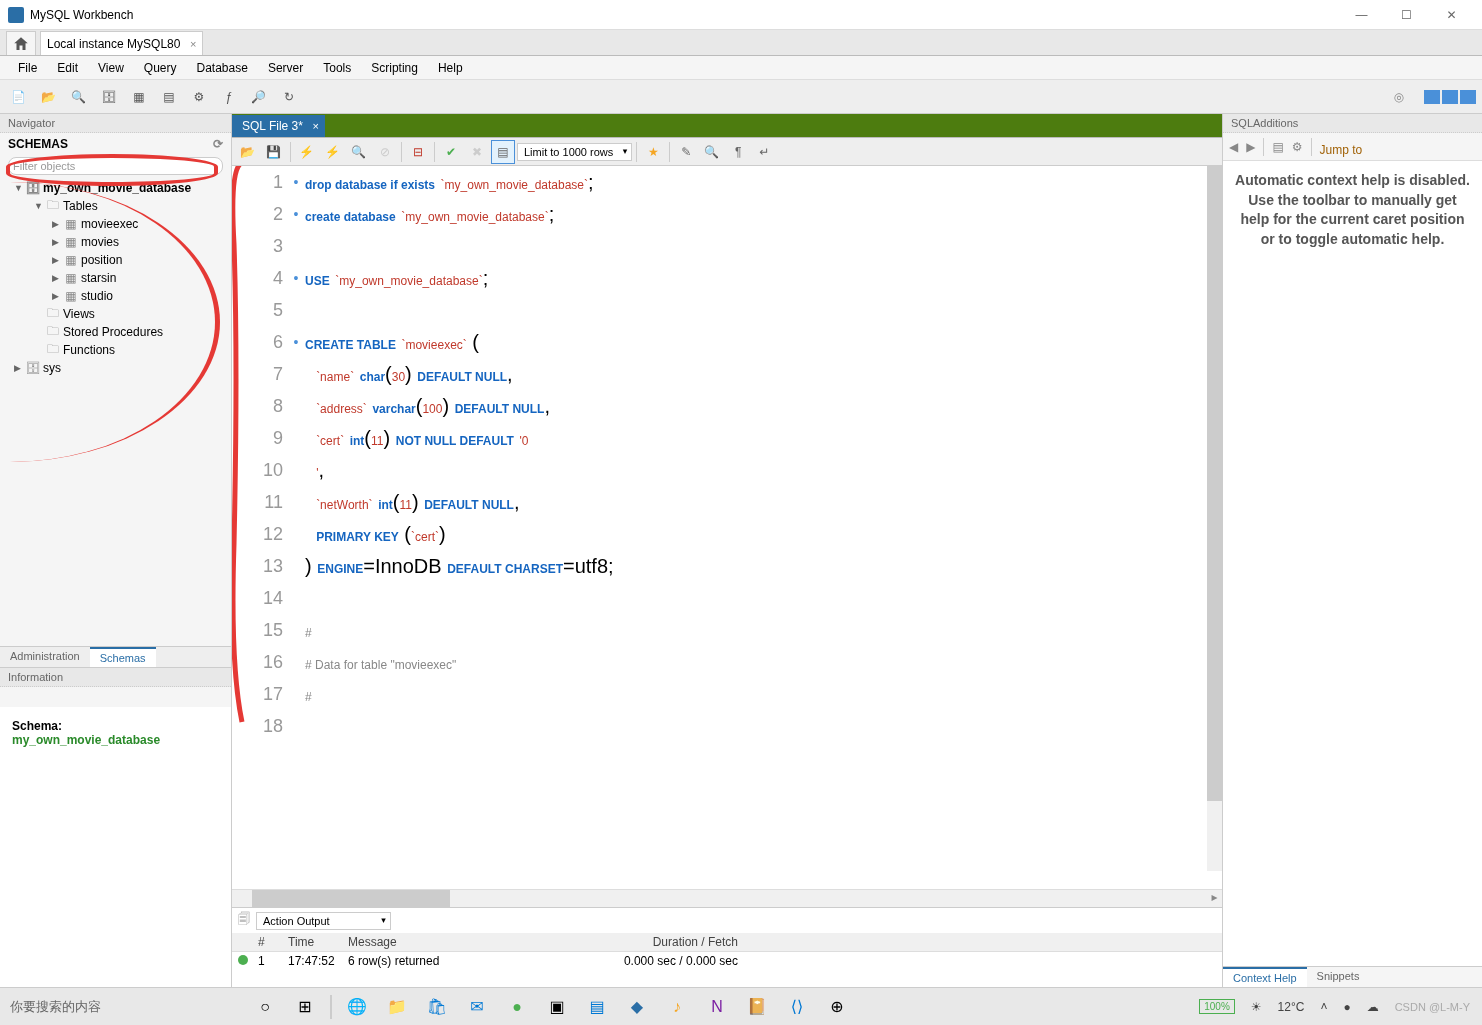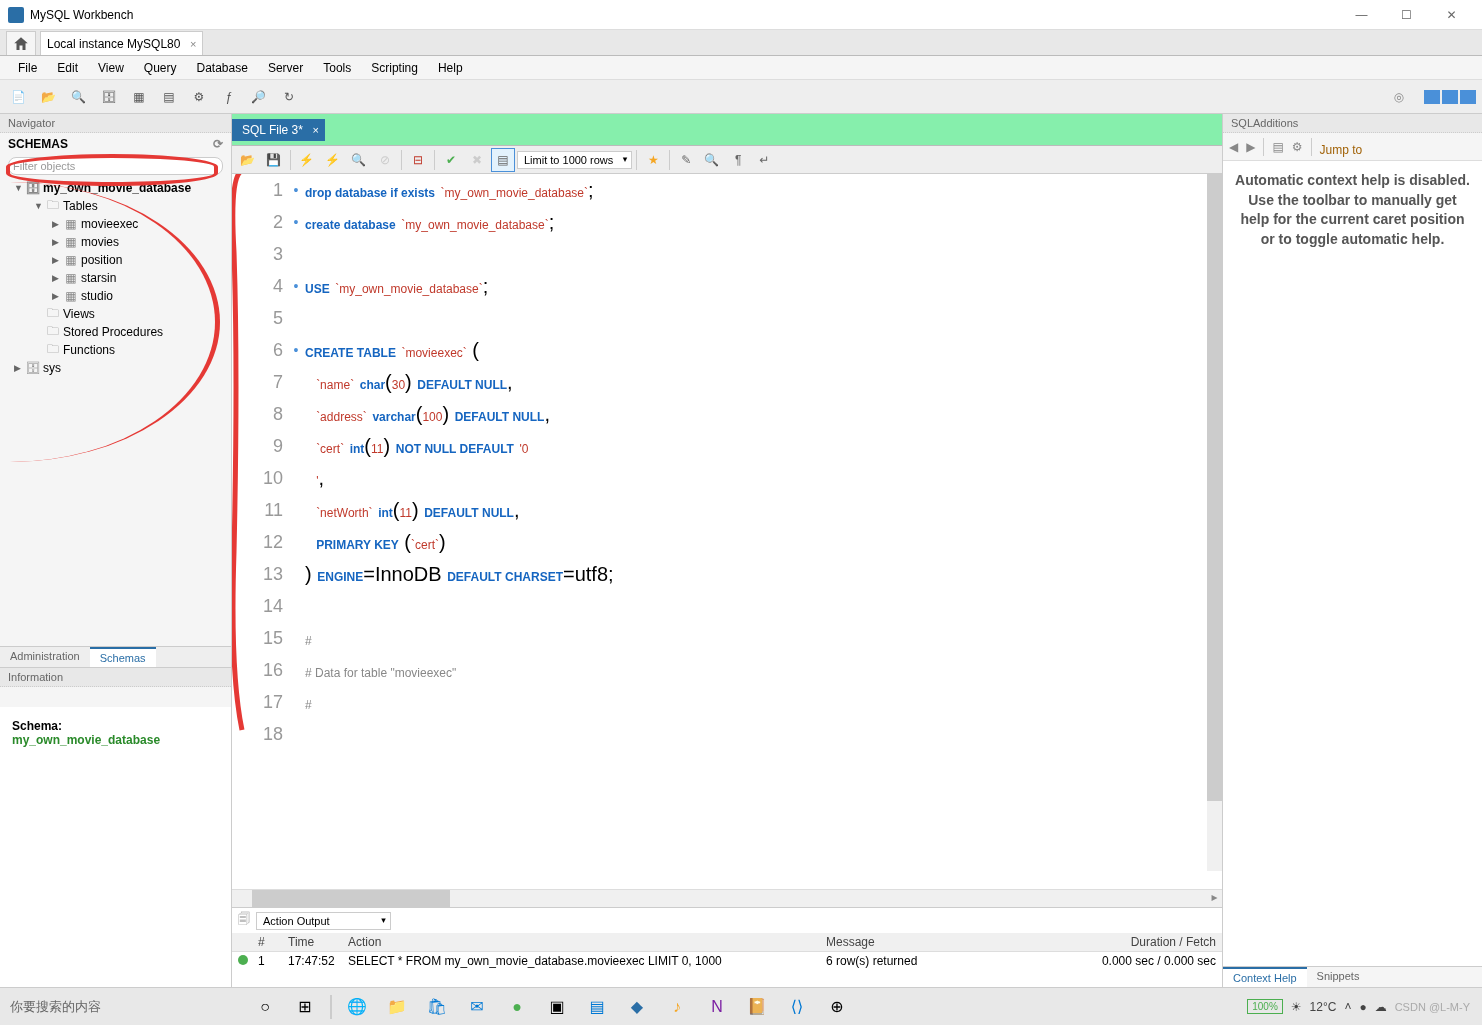--- a/index.html
+++ b/index.html
@@ -34,21 +34,21 @@
 .tree-row .ticon { width: 14px; height: 14px; margin-right: 3px; display: inline-flex; align-items: center; justify-content: center; color: #888; }
 .tree-row.bold { font-weight: bold; }
 .nav-tabs { display: flex; background: #eee; border-top: 1px solid #ccc; }
 .nav-tab { padding: 3px 10px; font-size: 11px; color: #666; }
 .nav-tab.active { background: #fff; color: #2a6ea6; border-top: 2px solid #2a6ea6; }
 .info-panel { border-top: 1px solid #ccc; }
 .info-body { padding: 12px; background: #fff; font-size: 11px; margin-top: 20px; }
 .info-body .lbl { font-weight: bold; }
 .info-body .val { color: #2a8a2a; font-weight: bold; }
 .editor-col { flex: 1; display: flex; flex-direction: column; min-width: 0; }
-.editor-tabs { height: 32px; background: #86efac; display: flex; align-items: center; border-bottom: 1px solid #bbb; }
+.editor-tabs { height: 24px; background: #4d7c0f; display: flex; align-items: center; border-bottom: 1px solid #bbb; }
 .editor-tab { height: 22px; background: #2a6ea6; color: #fff; padding: 0 22px 0 10px; display: flex; align-items: center; font-size: 11px; position: relative; }
 .editor-tab .x { position: absolute; right: 6px; font-size: 11px; }
 .editor-toolbar { height: 28px; background: #eee; display: flex; align-items: center; padding: 0 4px; gap: 2px; border-bottom: 1px solid #ccc; }
 .et-icon { width: 24px; height: 24px; display: flex; align-items: center; justify-content: center; color: #666; }
 .et-sep { width: 1px; height: 20px; background: #ccc; margin: 0 2px; }
 .limit-dd { padding: 2px 18px 2px 6px; border: 1px solid #ccc; background: #fff; font-size: 11px; position: relative; }
 .limit-dd::after { content: "▾"; position: absolute; right: 4px; font-size: 9px; }
 .code-area { flex: 1; display: flex; background: #fff; overflow: hidden; position: relative; font-family: Consolas, monospace; }
 .gutter { width: 55px; background: #fff; text-align: right; padding-right: 4px; color: #888; }
 .dots-col { width: 18px; }
@@ -84,21 +84,21 @@
 .add-toolbar { height: 28px; display: flex; align-items: center; padding: 0 6px; gap: 8px; border-bottom: 1px solid #ddd; color: #888; }
 .add-toolbar .sep { width: 1px; height: 18px; background: #ccc; }
 .add-body { flex: 1; background: #fff; padding: 10px; text-align: center; color: #555; font-size: 14px; font-weight: bold; line-height: 1.4; }
 .add-tabs { display: flex; border-top: 1px solid #ccc; }
 .add-tab { padding: 3px 10px; font-size: 11px; color: #666; }
 .add-tab.active { color: #2a6ea6; border-top: 2px solid #2a6ea6; background: #fff; }
 .taskbar { height: 38px; background: #e8e8e8; border-top: 1px solid #ccc; display: flex; align-items: center; padding: 0 4px; gap: 2px; position: relative; }
 .taskbar .search { flex: 0 0 240px; padding: 4px 6px; color: #666; font-size: 13px; }
 .tbic { width: 38px; height: 32px; display: flex; align-items: center; justify-content: center; font-size: 16px; }
 .taskbar .spacer { flex: 1; }
-.sys-tray { display: flex; align-items: center; gap: 8px; font-size: 12px; color: #444; padding-right: 8px; }
+.sys-tray { display: flex; align-items: center; gap: 16px; font-size: 12px; color: #444; padding-right: 8px; }
 .annotation { position: absolute; pointer-events: none; z-index: 100; }
 .red-ellipse { border: 4px solid #e53935; border-radius: 50% / 40%; }
 .red-curve { border-right: 5px solid #e53935; border-radius: 0 100% 100% 0 / 0 50% 50% 0; }
 svg.icon-svg { width: 18px; height: 18px; }
 </style>
 </head>
 <body>
 
 <div class="titlebar">
   <div class="icon"></div>
@@ -329,29 +329,27 @@
       <div class="out-body">
         <div class="out-ctrl">
           <span style="color:#888;">🗐</span>
           <div class="out-dd">Action Output</div>
         </div>
         <div class="out-grid">
           <div class="out-hdr">
             <div class="oc-st"></div>
             <div class="oc-n">#</div>
             <div class="oc-t">Time</div>
-            <div class="oc-a">Action</div>
             <div class="oc-m">Message</div>
             <div class="oc-d">Duration / Fetch</div>
           </div>
           <div class="out-row">
             <div class="oc-st"><span class="ok-dot"></span></div>
             <div class="oc-n">1</div>
             <div class="oc-t">17:47:52</div>
-            <div class="oc-a">SELECT * FROM my_own_movie_database.movieexec LIMIT 0, 1000</div>
             <div class="oc-m">6 row(s) returned</div>
             <div class="oc-d">0.000 sec / 0.000 sec</div>
           </div>
         </div>
       </div>
     </div>
   </div>
 
   <div class="additions">
     <div class="panel-title">SQLAdditions</div>

